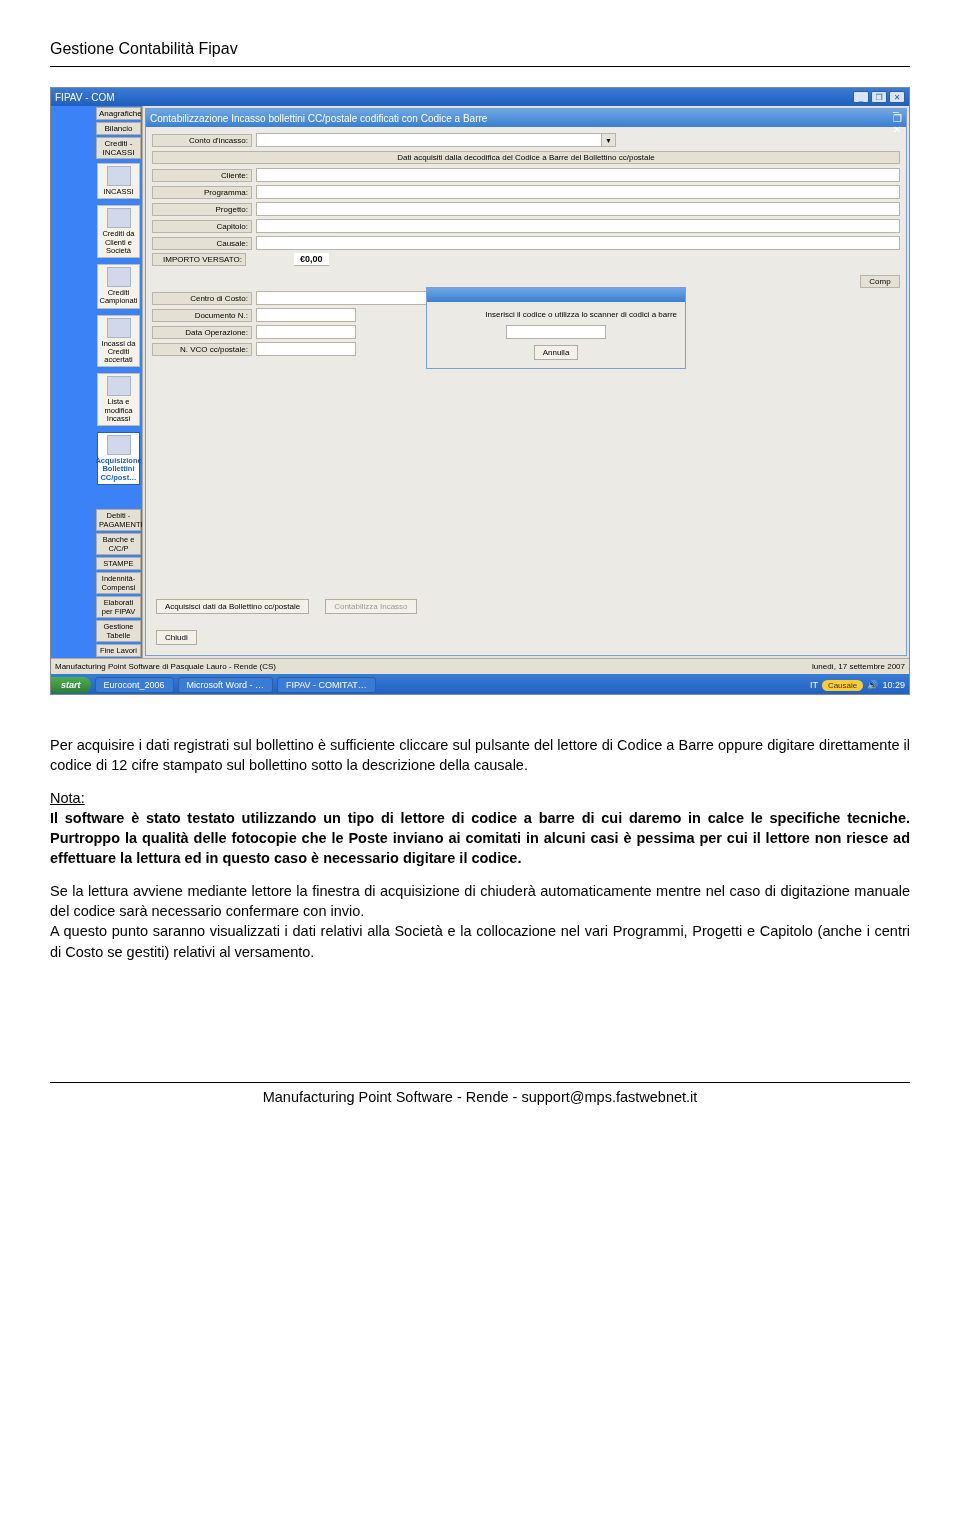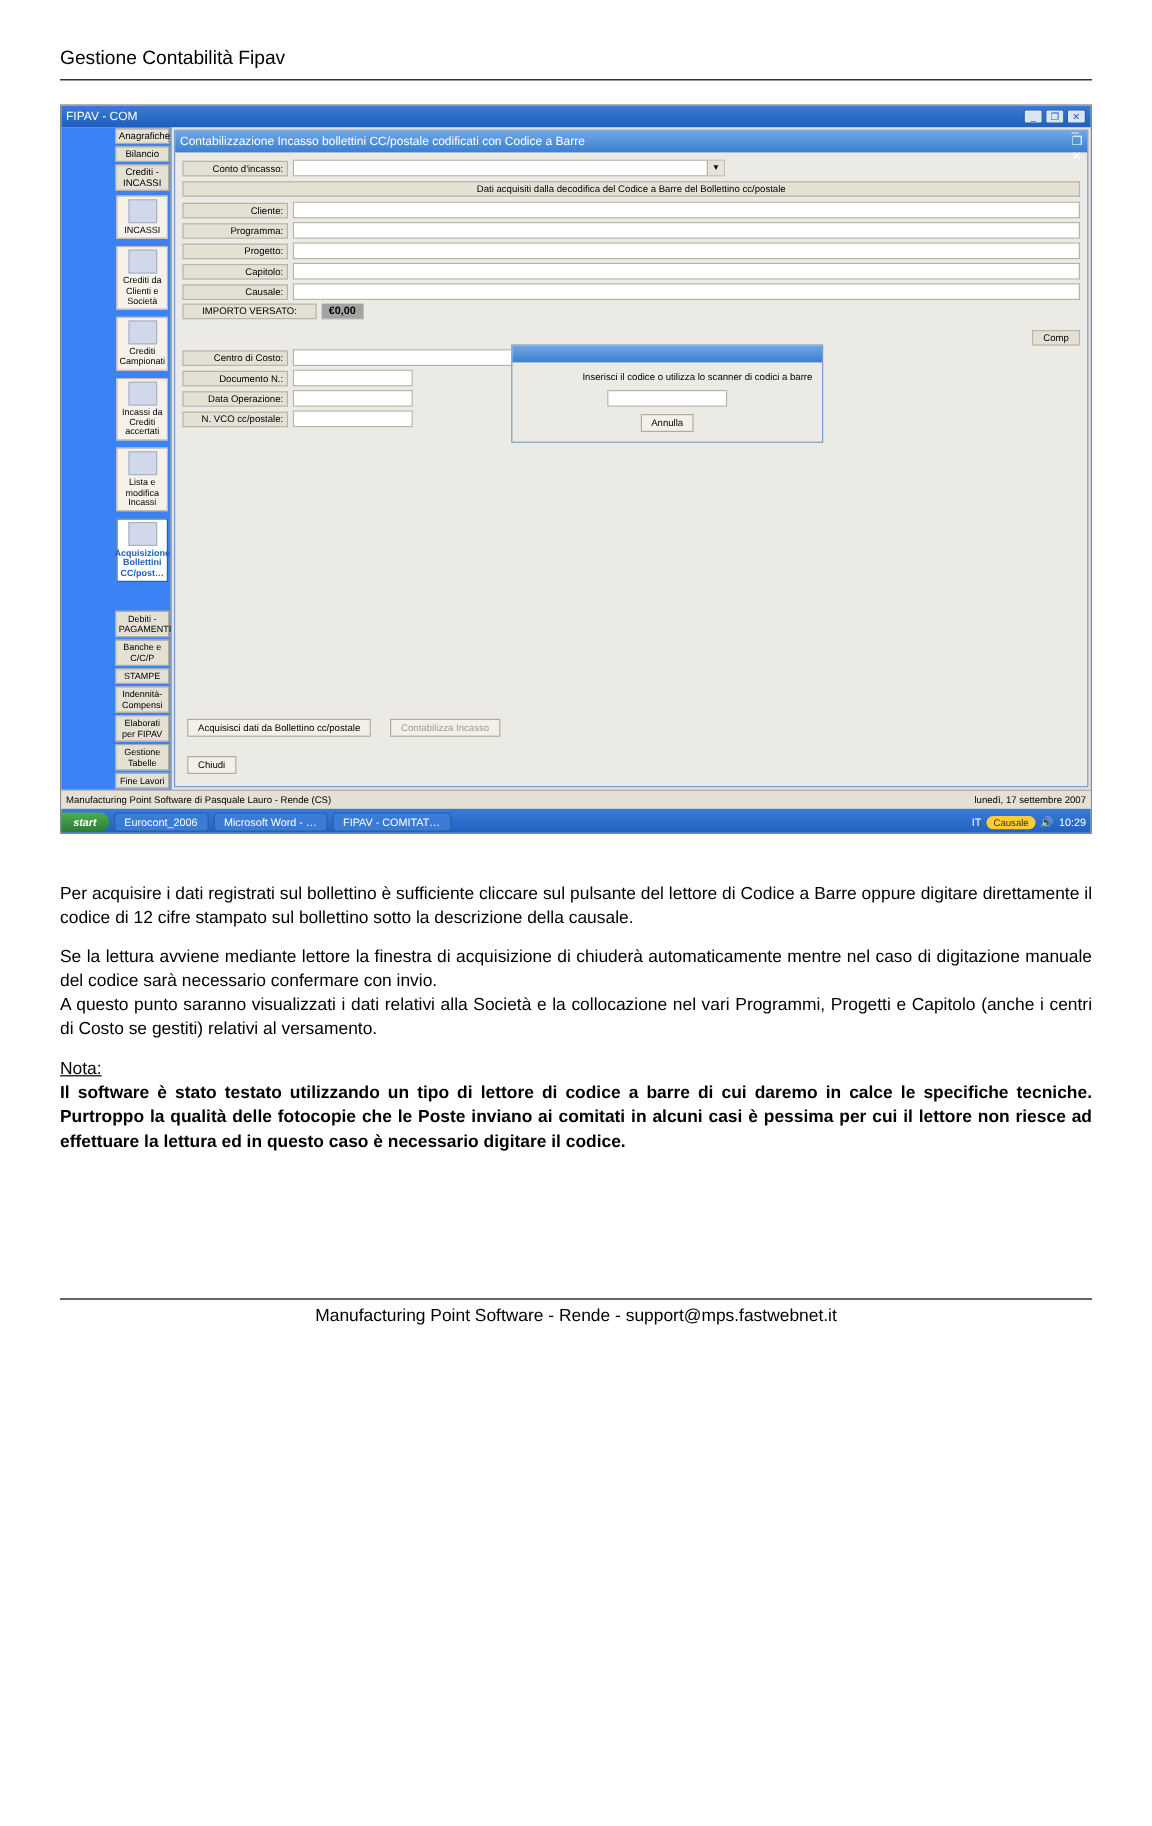--- a/index.html
+++ b/index.html
@@ -126,21 +126,21 @@
     padding: 6px;
     position: relative;
   }
   .form-row {
     display:flex;
     align-items:center;
     margin-bottom: 3px;
     gap: 4px;
   }
   .lbl {
-    width: 88px;
+    width: 100px;
     border: 1px solid #b8b4a8;
     background: #e4e0d4;
     padding: 1px 3px;
     font-size: 8px;
     text-align: right;
   }
   .fld {
     border: 1px solid #b8b4a8;
     background: #fff;
     height: 14px;
@@ -166,27 +166,28 @@
     border: 1px solid #b8b4a8;
     background: #e4e0d4;
     padding: 1px 3px;
     font-size: 8px;
     text-align:center;
     margin: 4px 0;
   }
   .importo {
     display:flex; align-items:center; gap:4px;
   }
-  .importo .lbl { text-align:center; width:112px;}
+  .importo .lbl { text-align:right; width:94px;}
   .importo .val {
     border-bottom: 1px solid #b8b4a8;
-    background:#a3a3a3;
+    background:#ffffff;
     padding: 1px 6px;
     font-size: 9px;
     font-weight:bold;
+    margin-left:44px;
   }
   .btn {
     border: 1px solid #b0aca0;
     background: #f3f0e8;
     padding: 2px 8px;
     font-size: 8px;
     display:inline-block;
   }
   .btn.disabled { color:#999; }
   .bottom-btns {
@@ -466,26 +467,26 @@
         <span class="norton">Causale</span>
         <span>🔊</span>
         <span>10:29</span>
       </div>
     </div>
   </div>
 
   <div class="body-text">
     <p>Per acquisire i dati registrati sul bollettino è sufficiente cliccare sul pulsante del lettore di Codice a Barre oppure digitare direttamente il codice di 12 cifre stampato sul bollettino sotto la descrizione della causale.</p>
     <p>
+      <span class="note-head">Nota:</span><br>
+      <span class="note-body">Il software è stato testato utilizzando un tipo di lettore di codice a barre di cui daremo in calce le specifiche tecniche. Purtroppo la qualità delle fotocopie che le Poste inviano ai comitati in alcuni casi è pessima per cui il lettore non riesce  ad effettuare la lettura ed in questo caso è necessario digitare il codice.</span>
+    </p>
+    <p>
       <span>Se la lettura avviene mediante lettore la finestra di acquisizione di chiuderà automaticamente mentre nel caso di digitazione manuale del codice sarà necessario confermare con invio.</span><br>
       <span>A questo punto saranno visualizzati i dati relativi alla Società e la collocazione nel vari Programmi, Progetti e Capitolo (anche i centri di Costo se gestiti) relativi al versamento.</span>
-    </p>
-    <p>
-      <span class="note-head">Nota:</span><br>
-      <span class="note-body">Il software è stato testato utilizzando un tipo di lettore di codice a barre di cui daremo in calce le specifiche tecniche. Purtroppo la qualità delle fotocopie che le Poste inviano ai comitati in alcuni casi è pessima per cui il lettore non riesce  ad effettuare la lettura ed in questo caso è necessario digitare il codice.</span>
     </p>
   </div>
 
   <div class="footer">
     <hr>
     <div class="footer-text">Manufacturing Point Software - Rende - support@mps.fastwebnet.it</div>
   </div>
 </div>
 
 </body></html>

